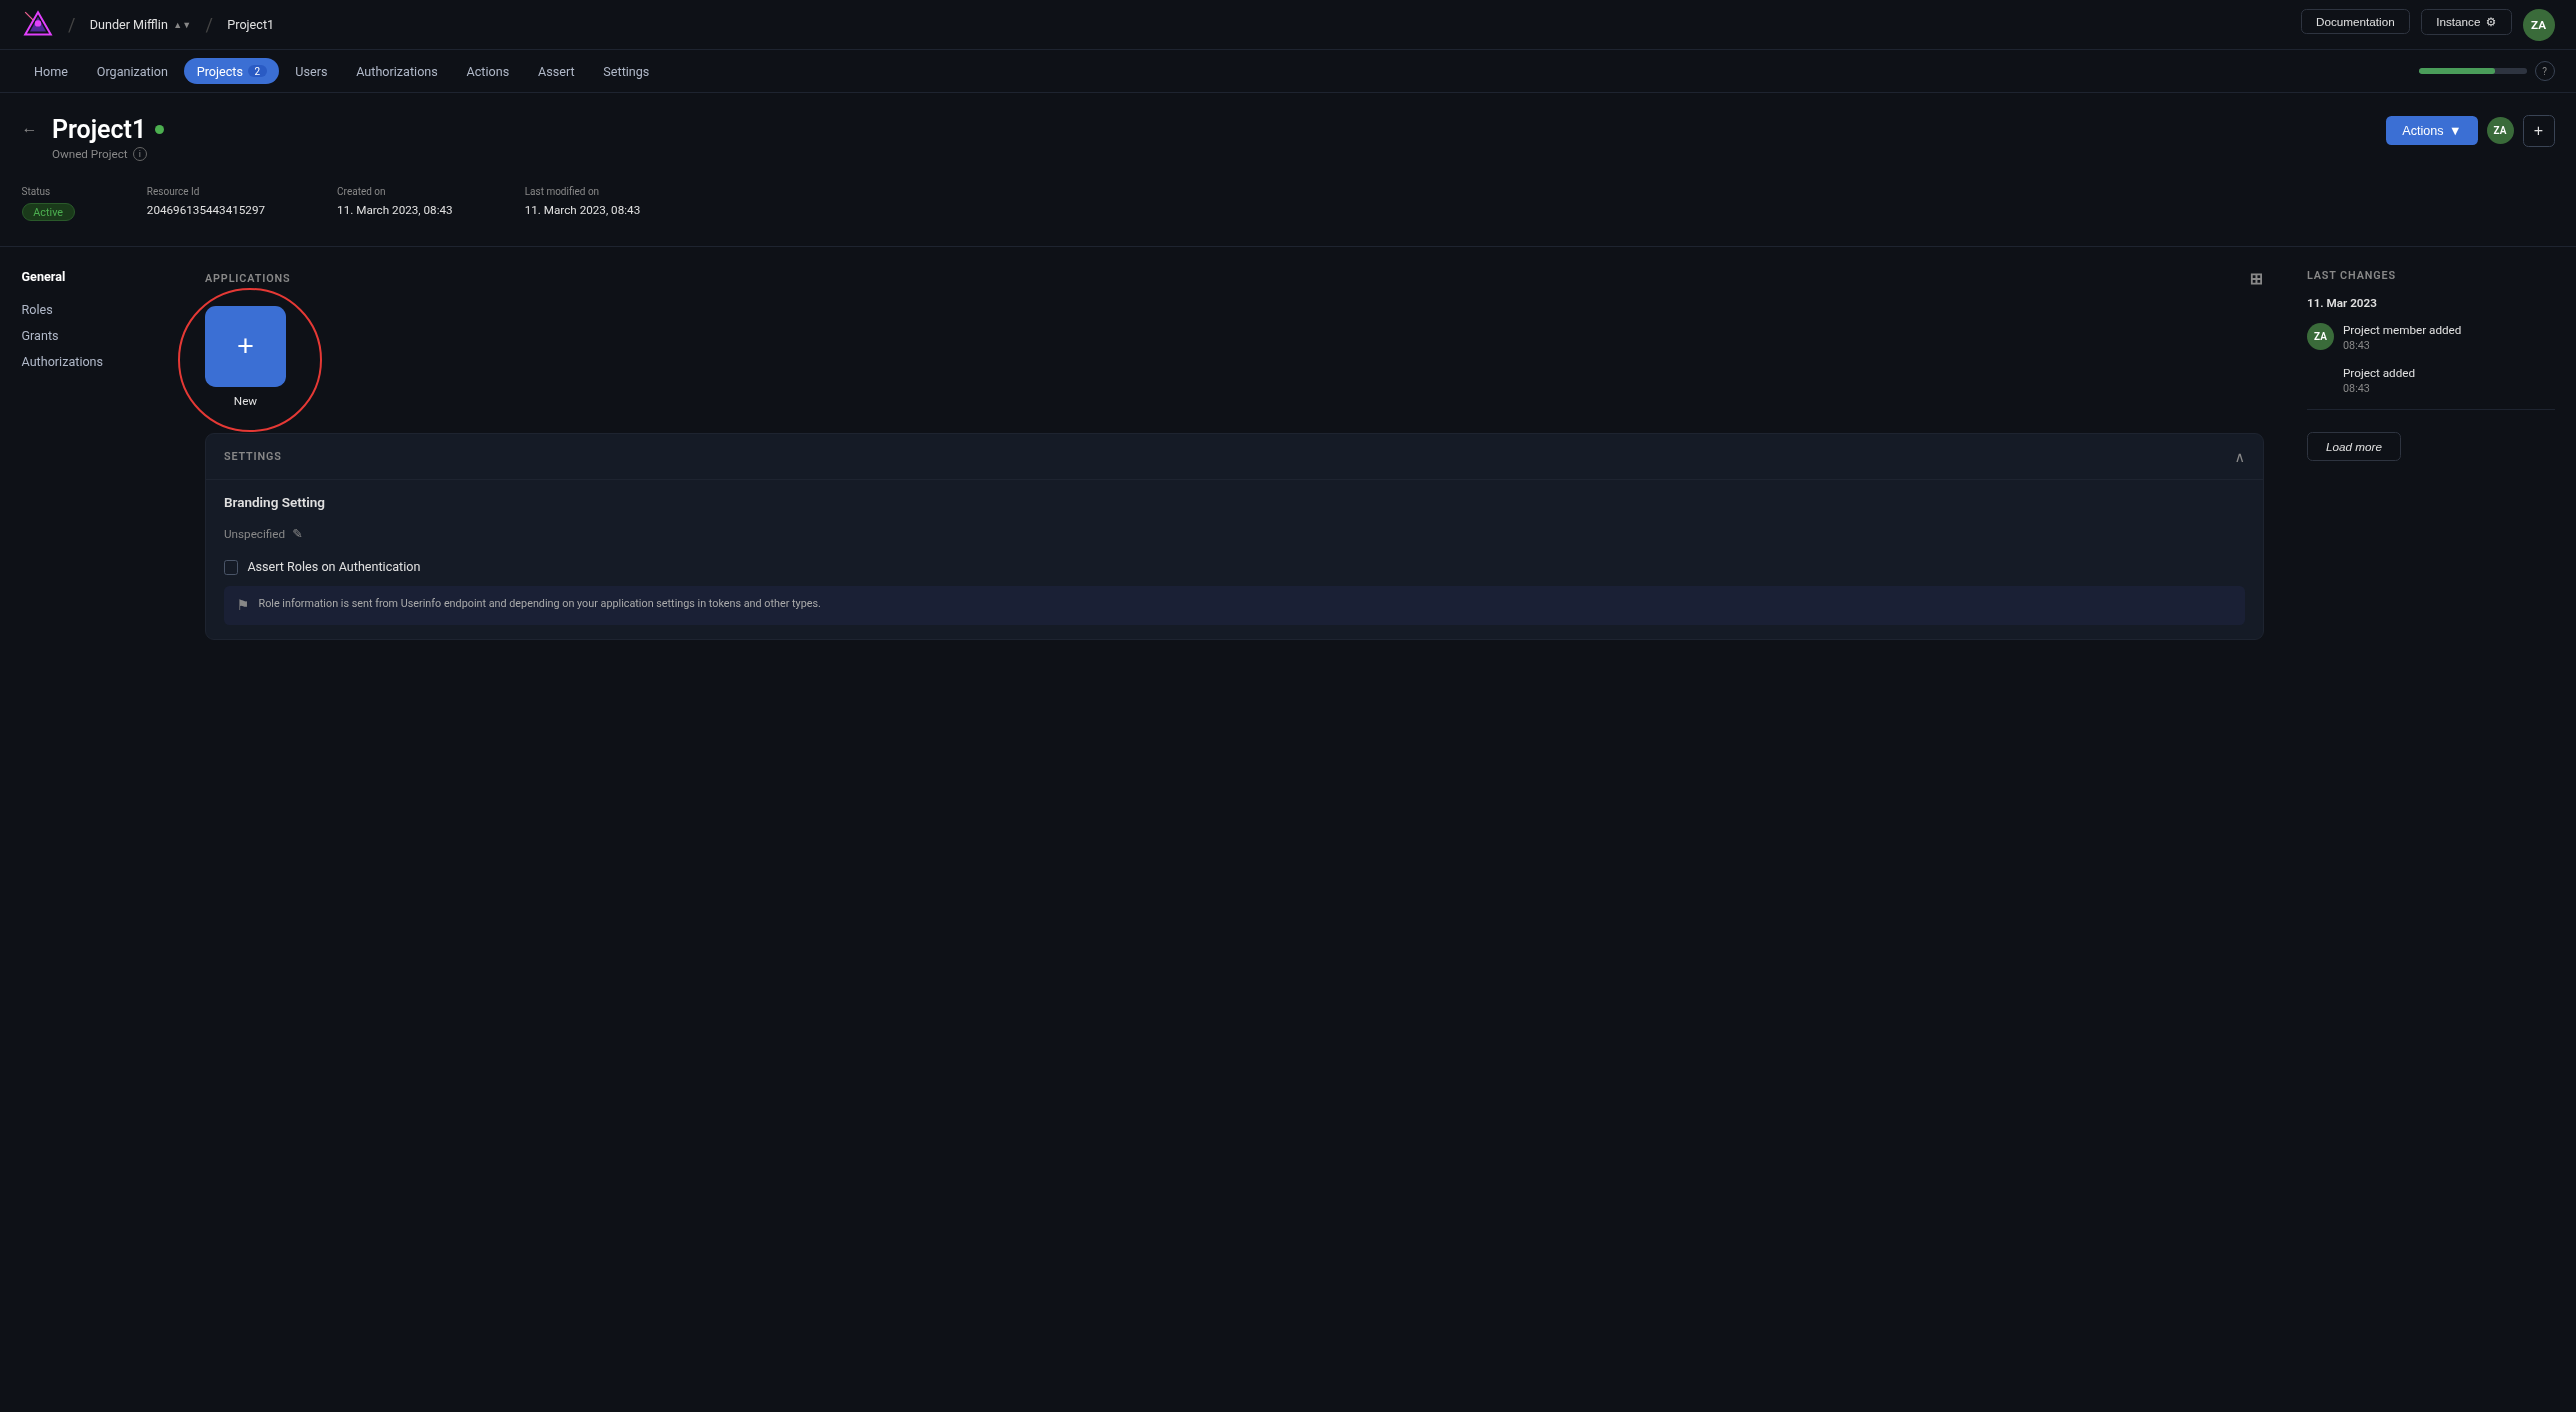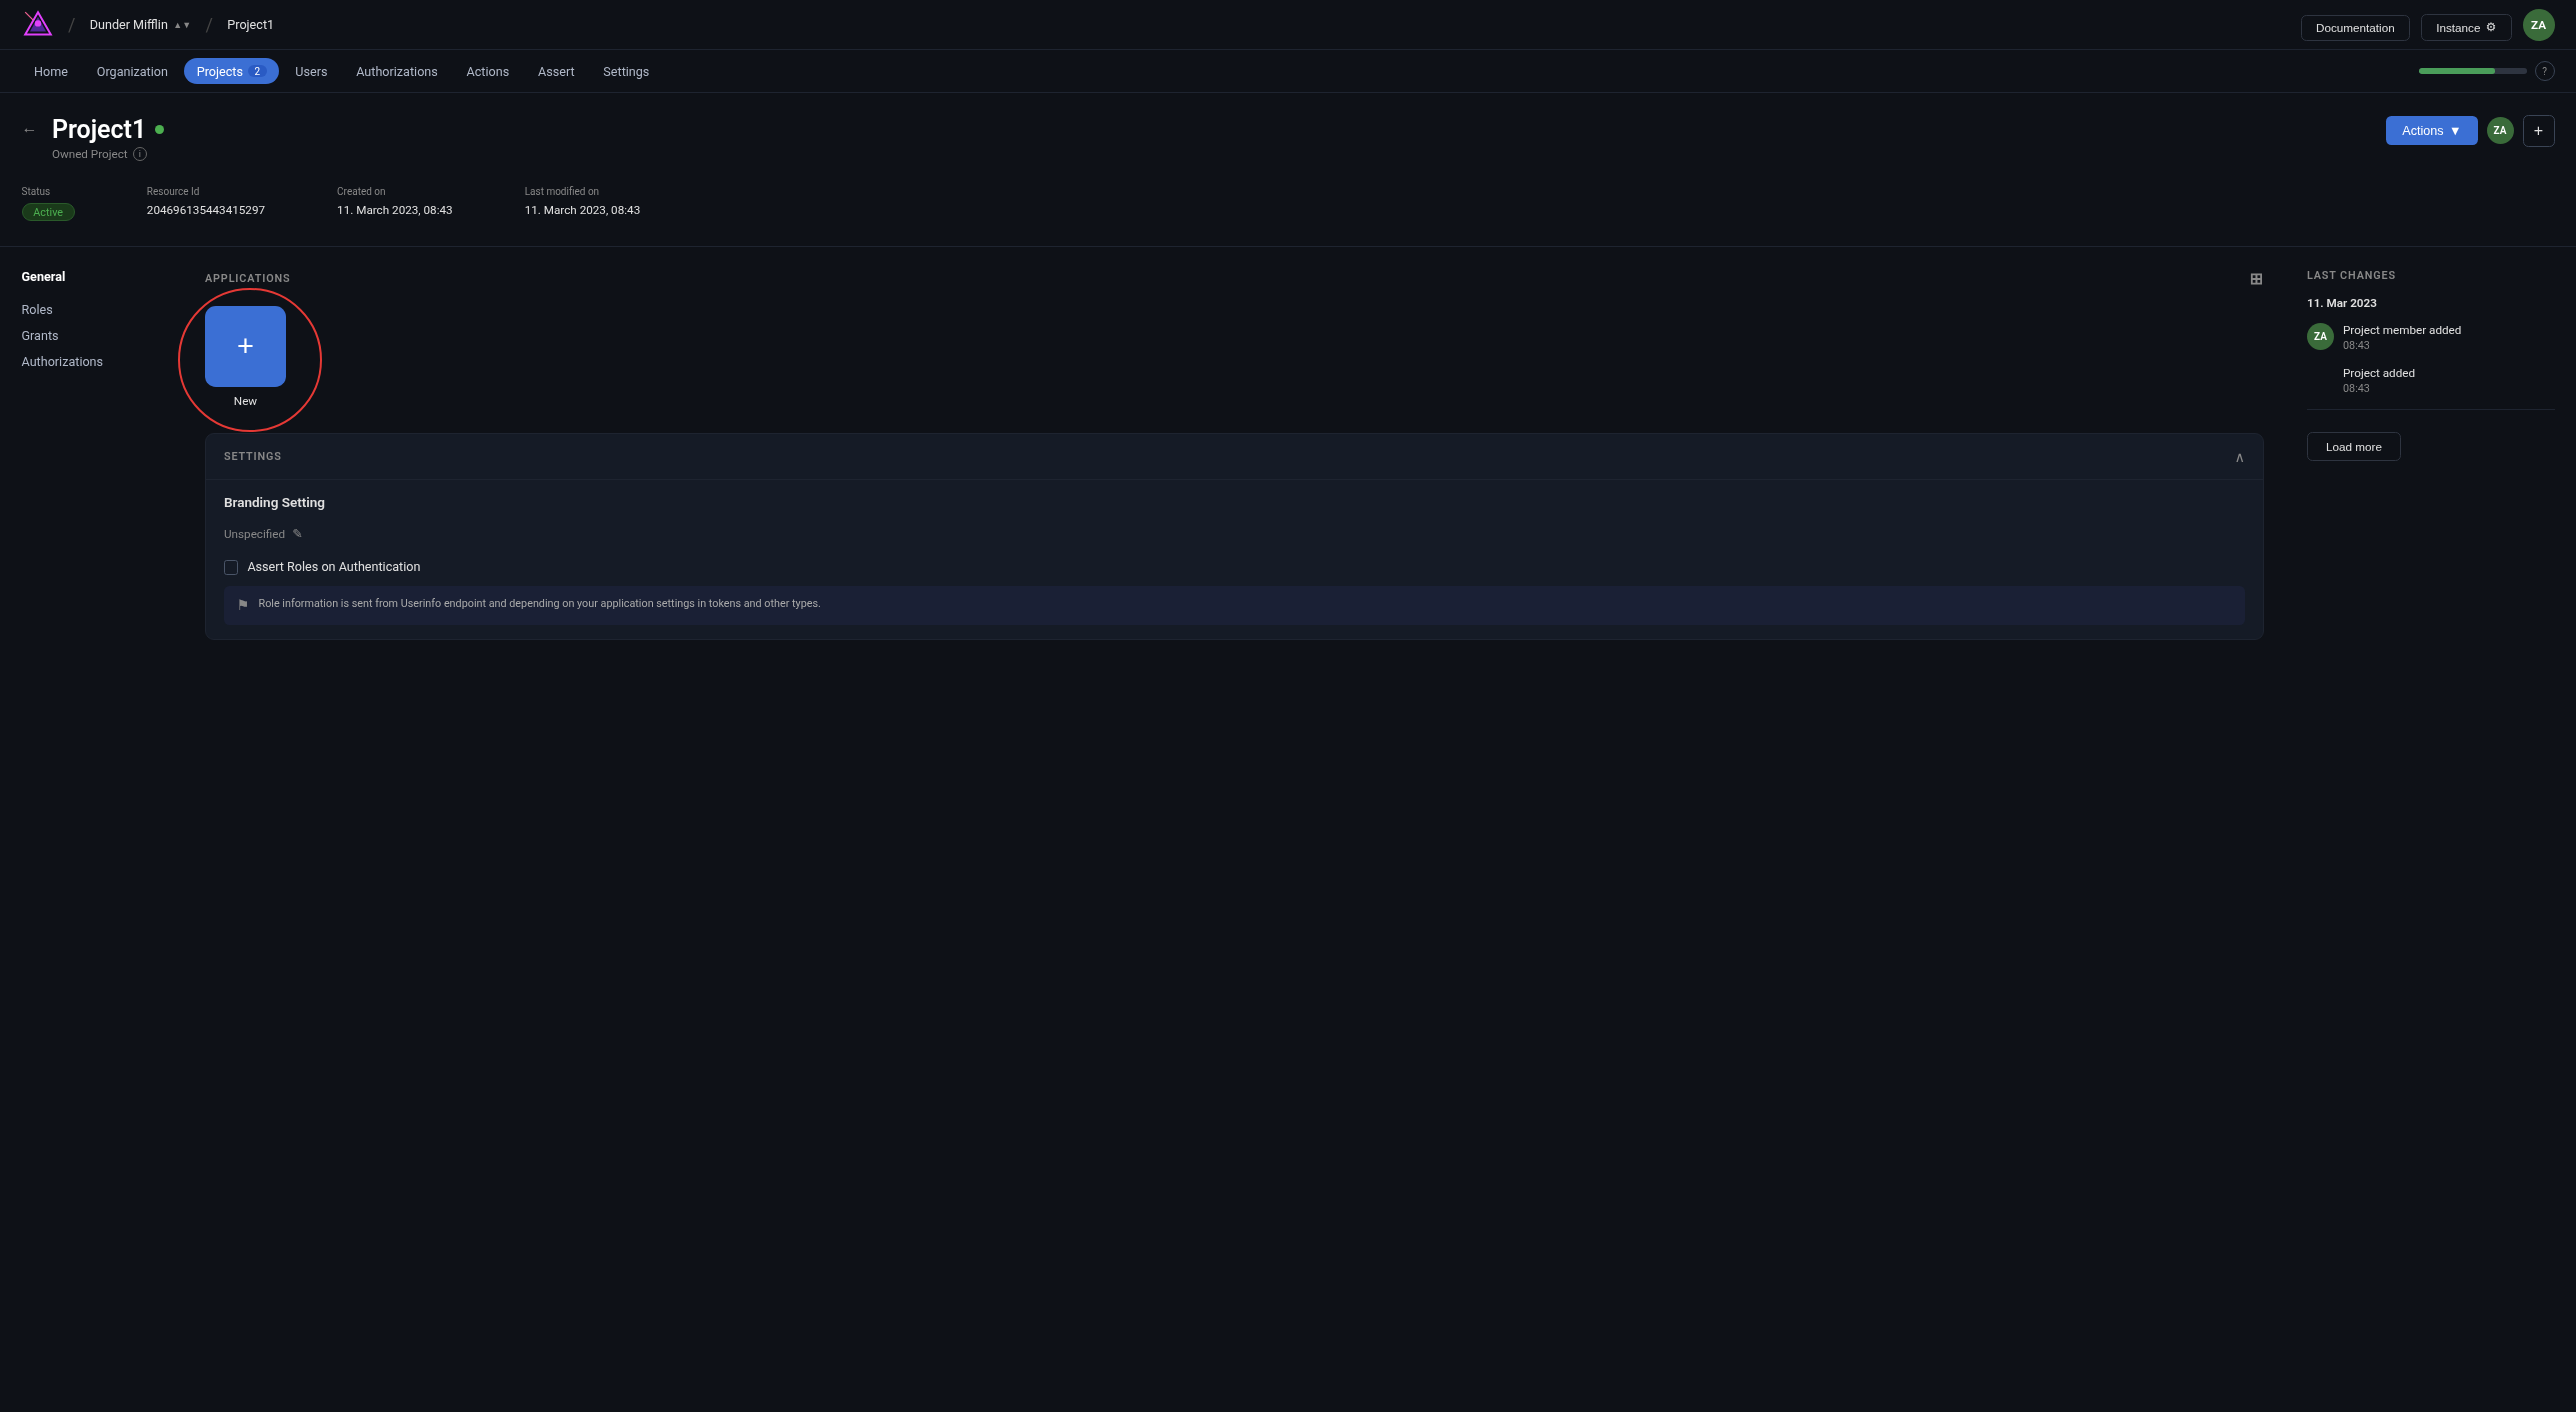--- a/index.html
+++ b/index.html
@@ -47,21 +47,21 @@
       font-size: 9px;
       color: #888;
     }
     .project-name-nav {
       color: #e0e0e0;
       font-size: 12.6px;
     }
     .top-nav-right {
       margin-left: auto;
       display: flex;
-      align-items: flex-end;
+      align-items: flex-start;
       gap: 10.8px;
     }
     .doc-button {
       background: transparent;
       border: 0.9px solid #2e3440;
       color: #e0e0e0;
       padding: 5.4px 14.4px;
       border-radius: 5.4px;
       cursor: pointer;
       font-size: 11.7px;
@@ -500,20 +500,21 @@
     }
     .load-more-btn {
       background: transparent;
       border: 0.9px solid #2e3440;
       color: #e0e0e0;
       padding: 7.2px 18px;
       border-radius: 5.4px;
       cursor: pointer;
       font-size: 11.7px;
       margin-top: 7.2px;
+      font-style: italic;
     }
     .changes-divider {
       border: none;
       border-top: 0.9px solid #1e2430;
       margin: 14.4px 0;
     }
   </style>
 </head>
 <body>
 

